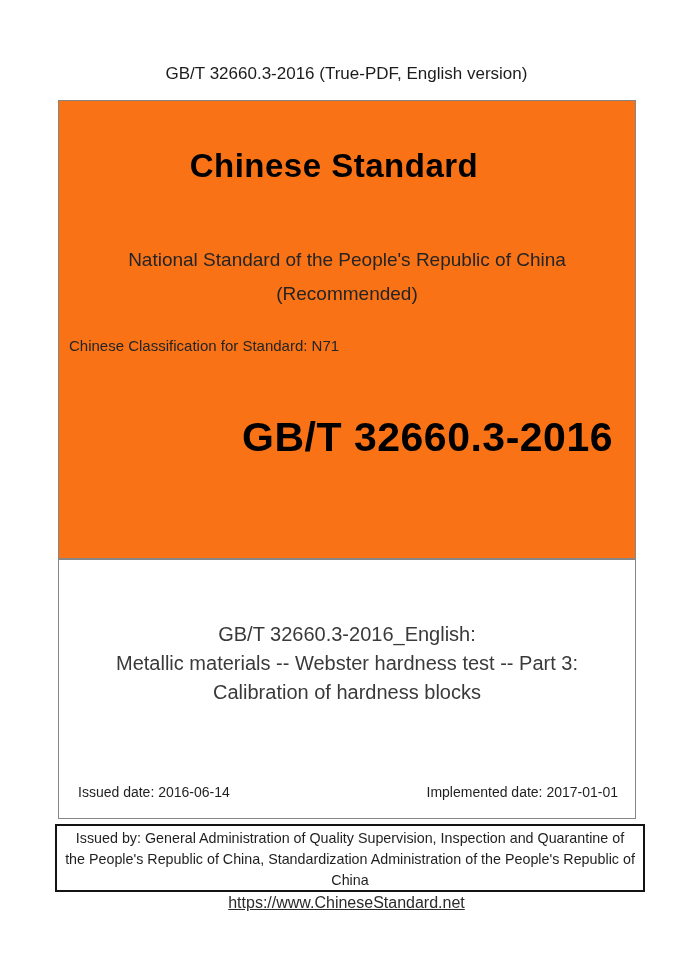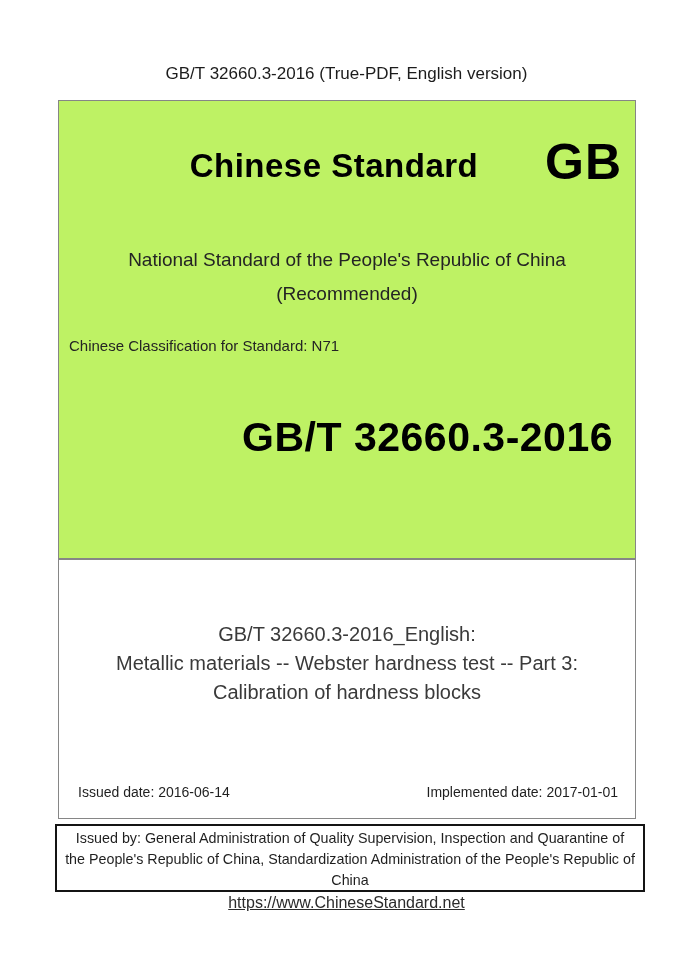--- a/index.html
+++ b/index.html
@@ -14,21 +14,21 @@
   .page { position: absolute; inset: 0; background: #ffffff; }
 
   .doc-header {
     position: absolute; top: 64px; left: 0; width: 693px;
     text-align: center; font-size: 17px; line-height: 20px; color: #1c1c1c;
   }
 
   
   .box1 {
     position: absolute; left: 58px; top: 100px; width: 578px; height: 459px;
-    border: 1px solid #868686; background: #bef264;
+    border: 1px solid #868686; background: #f97316;
   }
   .brand-title {
     position: absolute; top: 48px; left: 0; width: 100%;
     padding-right: 26px;
     text-align: center; font-size: 33px; line-height: 33px; font-weight: bold; color: #000;
     letter-spacing: 0.5px;
   }
   .gb-logo {
     position: absolute; top: 36px; right: 13px;
     font-size: 50px; line-height: 50px; font-weight: bold; color: #000;
@@ -87,21 +87,20 @@
 </style>
 </head>
 <body>
 
 <div class="page">
 
   <div class="doc-header">GB/T 32660.3-2016 (True-PDF, English version)</div>
 
   <div class="box1">
     <div class="brand-title">Chinese Standard</div>
-    <div class="gb-logo">GB</div>
     <div class="national-line1">National Standard of the People's Republic of China</div>
     <div class="national-line2">(Recommended)</div>
     <div class="classification">Chinese Classification for Standard: N71</div>
     <div class="std-number">GB/T 32660.3-2016</div>
   </div>
 
   <div class="box2">
     <div class="en-title-block">
       <div class="en-title-line">GB/T 32660.3-2016_English:</div>
       <div class="en-title-line">Metallic materials -- Webster hardness test -- Part 3:</div>

